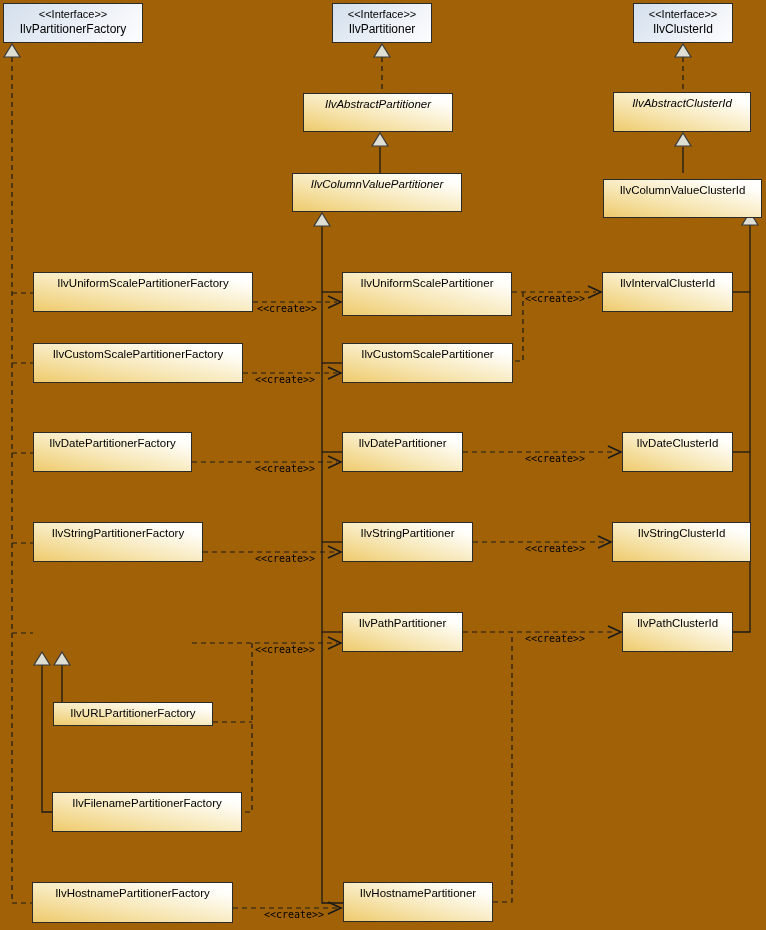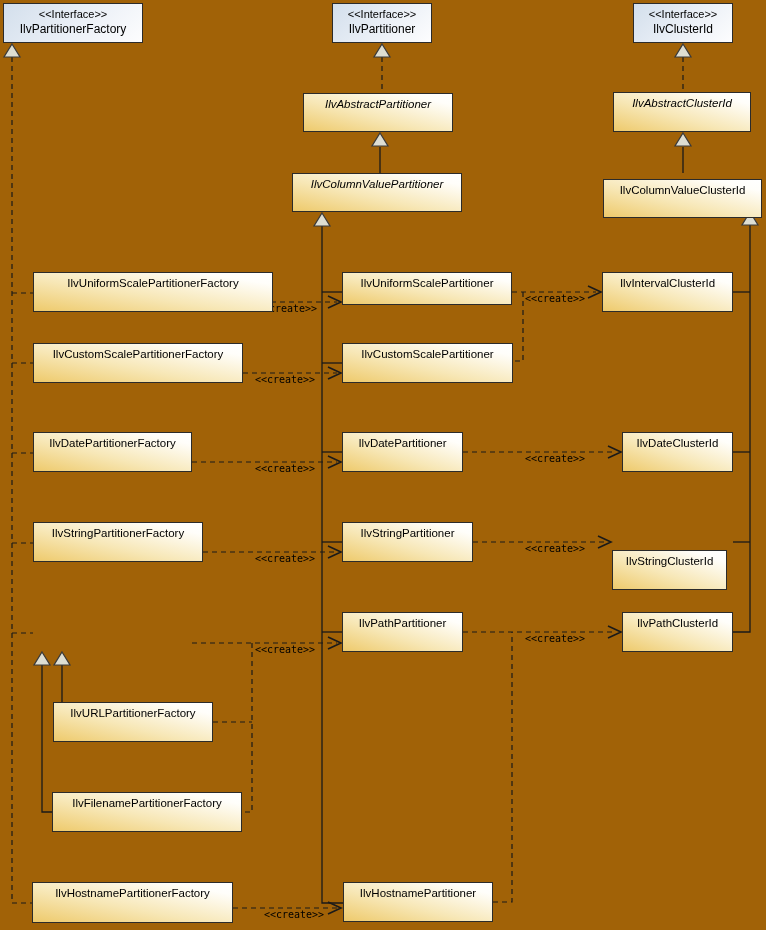--- a/index.html
+++ b/index.html
@@ -114,24 +114,24 @@
   <div class="node cls abstract" style="left:613px;top:92px;width:138px;height:40px">
     <span class="title">IlvAbstractClusterId</span>
   </div>
   <div class="node cls abstract" style="left:292px;top:173px;width:170px;height:39px">
     <span class="title">IlvColumnValuePartitioner</span>
   </div>
   <div class="node cls" style="left:603px;top:179px;width:159px;height:39px">
     <span class="title">IlvColumnValueClusterId</span>
   </div>
 
-  <div class="node cls" style="left:33px;top:272px;width:240px;height:40px">
+  <div class="node cls" style="left:33px;top:272px;width:220px;height:40px">
     <span class="title">IlvUniformScalePartitionerFactory</span>
   </div>
-  <div class="node cls" style="left:342px;top:272px;width:170px;height:33px">
+  <div class="node cls" style="left:342px;top:272px;width:170px;height:44px">
     <span class="title">IlvUniformScalePartitioner</span>
   </div>
   <div class="node cls" style="left:602px;top:272px;width:131px;height:40px">
     <span class="title">IlvIntervalClusterId</span>
   </div>
 
   <div class="node cls" style="left:33px;top:343px;width:210px;height:40px">
     <span class="title">IlvCustomScalePartitionerFactory</span>
   </div>
   <div class="node cls" style="left:342px;top:343px;width:171px;height:40px">
@@ -147,32 +147,32 @@
   <div class="node cls" style="left:622px;top:432px;width:111px;height:40px">
     <span class="title">IlvDateClusterId</span>
   </div>
 
   <div class="node cls" style="left:33px;top:522px;width:170px;height:40px">
     <span class="title">IlvStringPartitionerFactory</span>
   </div>
   <div class="node cls" style="left:342px;top:522px;width:131px;height:40px">
     <span class="title">IlvStringPartitioner</span>
   </div>
-  <div class="node cls" style="left:612px;top:550px;width:115px;height:40px">
+  <div class="node cls" style="left:612px;top:522px;width:139px;height:40px">
     <span class="title">IlvStringClusterId</span>
   </div>
 
   <div class="node cls" style="left:342px;top:612px;width:121px;height:40px">
     <span class="title">IlvPathPartitioner</span>
   </div>
   <div class="node cls" style="left:622px;top:612px;width:111px;height:40px">
     <span class="title">IlvPathClusterId</span>
   </div>
 
-  <div class="node cls" style="left:53px;top:702px;width:160px;height:40px">
+  <div class="node cls" style="left:53px;top:702px;width:160px;height:24px">
     <span class="title">IlvURLPartitionerFactory</span>
   </div>
   <div class="node cls" style="left:52px;top:792px;width:190px;height:40px">
     <span class="title">IlvFilenamePartitionerFactory</span>
   </div>
 
   <div class="node cls" style="left:32px;top:882px;width:201px;height:41px">
     <span class="title">IlvHostnamePartitionerFactory</span>
   </div>
   <div class="node cls" style="left:343px;top:882px;width:150px;height:40px">

